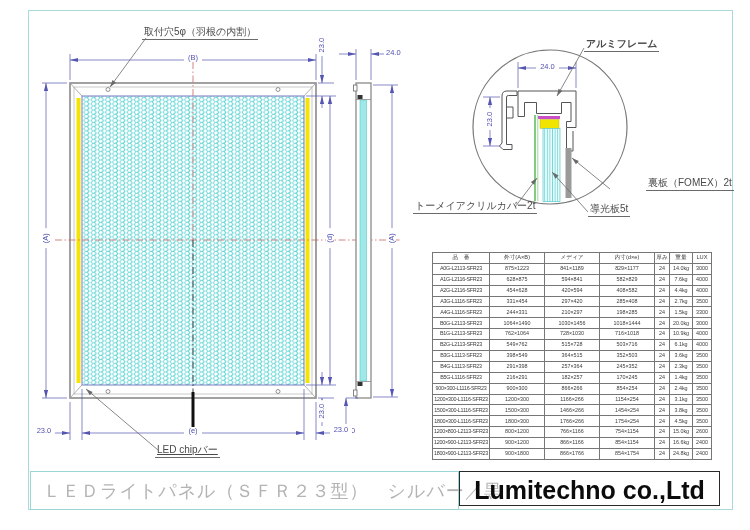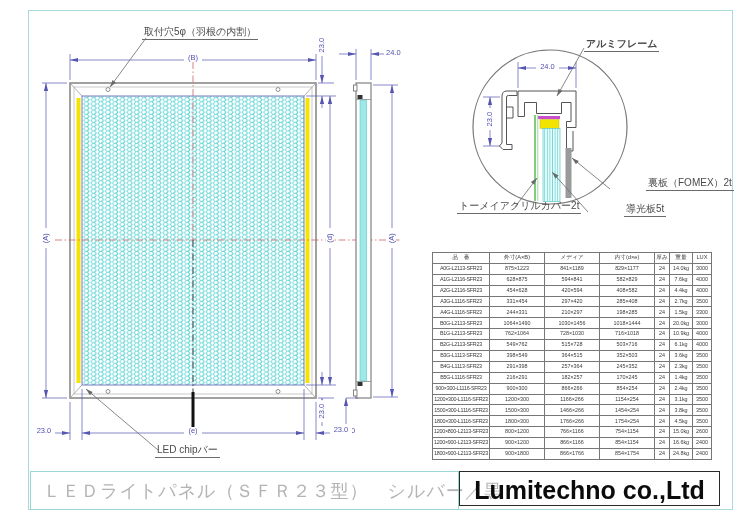--- a/index.html
+++ b/index.html
@@ -181,32 +181,32 @@
 
 <div class="dim" style="left:184px;top:54px;width:18px;">(B)</div>
 <div class="dim rot" style="left:36px;top:234px;width:20px;">(A)</div>
 <div class="dim rot" style="left:311px;top:41px;width:22px;">23.0</div>
 <div class="dim rot" style="left:320px;top:234px;width:20px;">(d)</div>
 <div class="dim rot" style="left:311px;top:407px;width:22px;">23.0</div>
 <div class="dim" style="left:184px;top:427px;width:18px;">(e)</div>
 <div class="dim" style="left:33px;top:427px;width:22px;">23.0</div>
 <div class="dim" style="left:337px;top:427px;width:22px;">23.0</div>
 
-<div class="jlabel" style="left:155px;top:444px;">LED chipバー</div>
+<div class="jlabel" style="left:155px;top:444px;text-decoration:underline;">LED chipバー</div>
 
 <div class="dim" style="left:386px;top:49px;width:24px;text-align:left;">24.0</div>
 <div class="dim rot" style="left:382px;top:234px;width:20px;">(A)</div>
 <div class="dim" style="left:330px;top:426px;width:22px;">23.0</div>
 
 <div class="dim" style="left:536px;top:63px;width:23px;">24.0</div>
 <div class="dim rot" style="left:479px;top:115px;width:22px;">23.0</div>
 <div class="jlabel" style="left:584px;top:38px;font-weight:bold;">アルミフレーム</div>
 <div class="jlabel" style="left:646px;top:177px;">裏板（FOMEX）2t</div>
-<div class="jlabel" style="left:588px;top:203px;margin-left:36px;">導光板5t</div>
-<div class="jlabel" style="left:413px;top:200px;margin-left:44px;">トーメイアクリルカバー2t</div>
+<div class="jlabel" style="left:588px;top:203px;">導光板5t</div>
+<div class="jlabel" style="left:413px;top:200px;">トーメイアクリルカバー2t</div>
 
 <table id="spec-table">
   <colgroup>
     <col class="c1">
       <col class="c2">
       <col class="c3">
       <col class="c4">
     <col class="c5">
       <col class="c6">
       <col class="c7">

